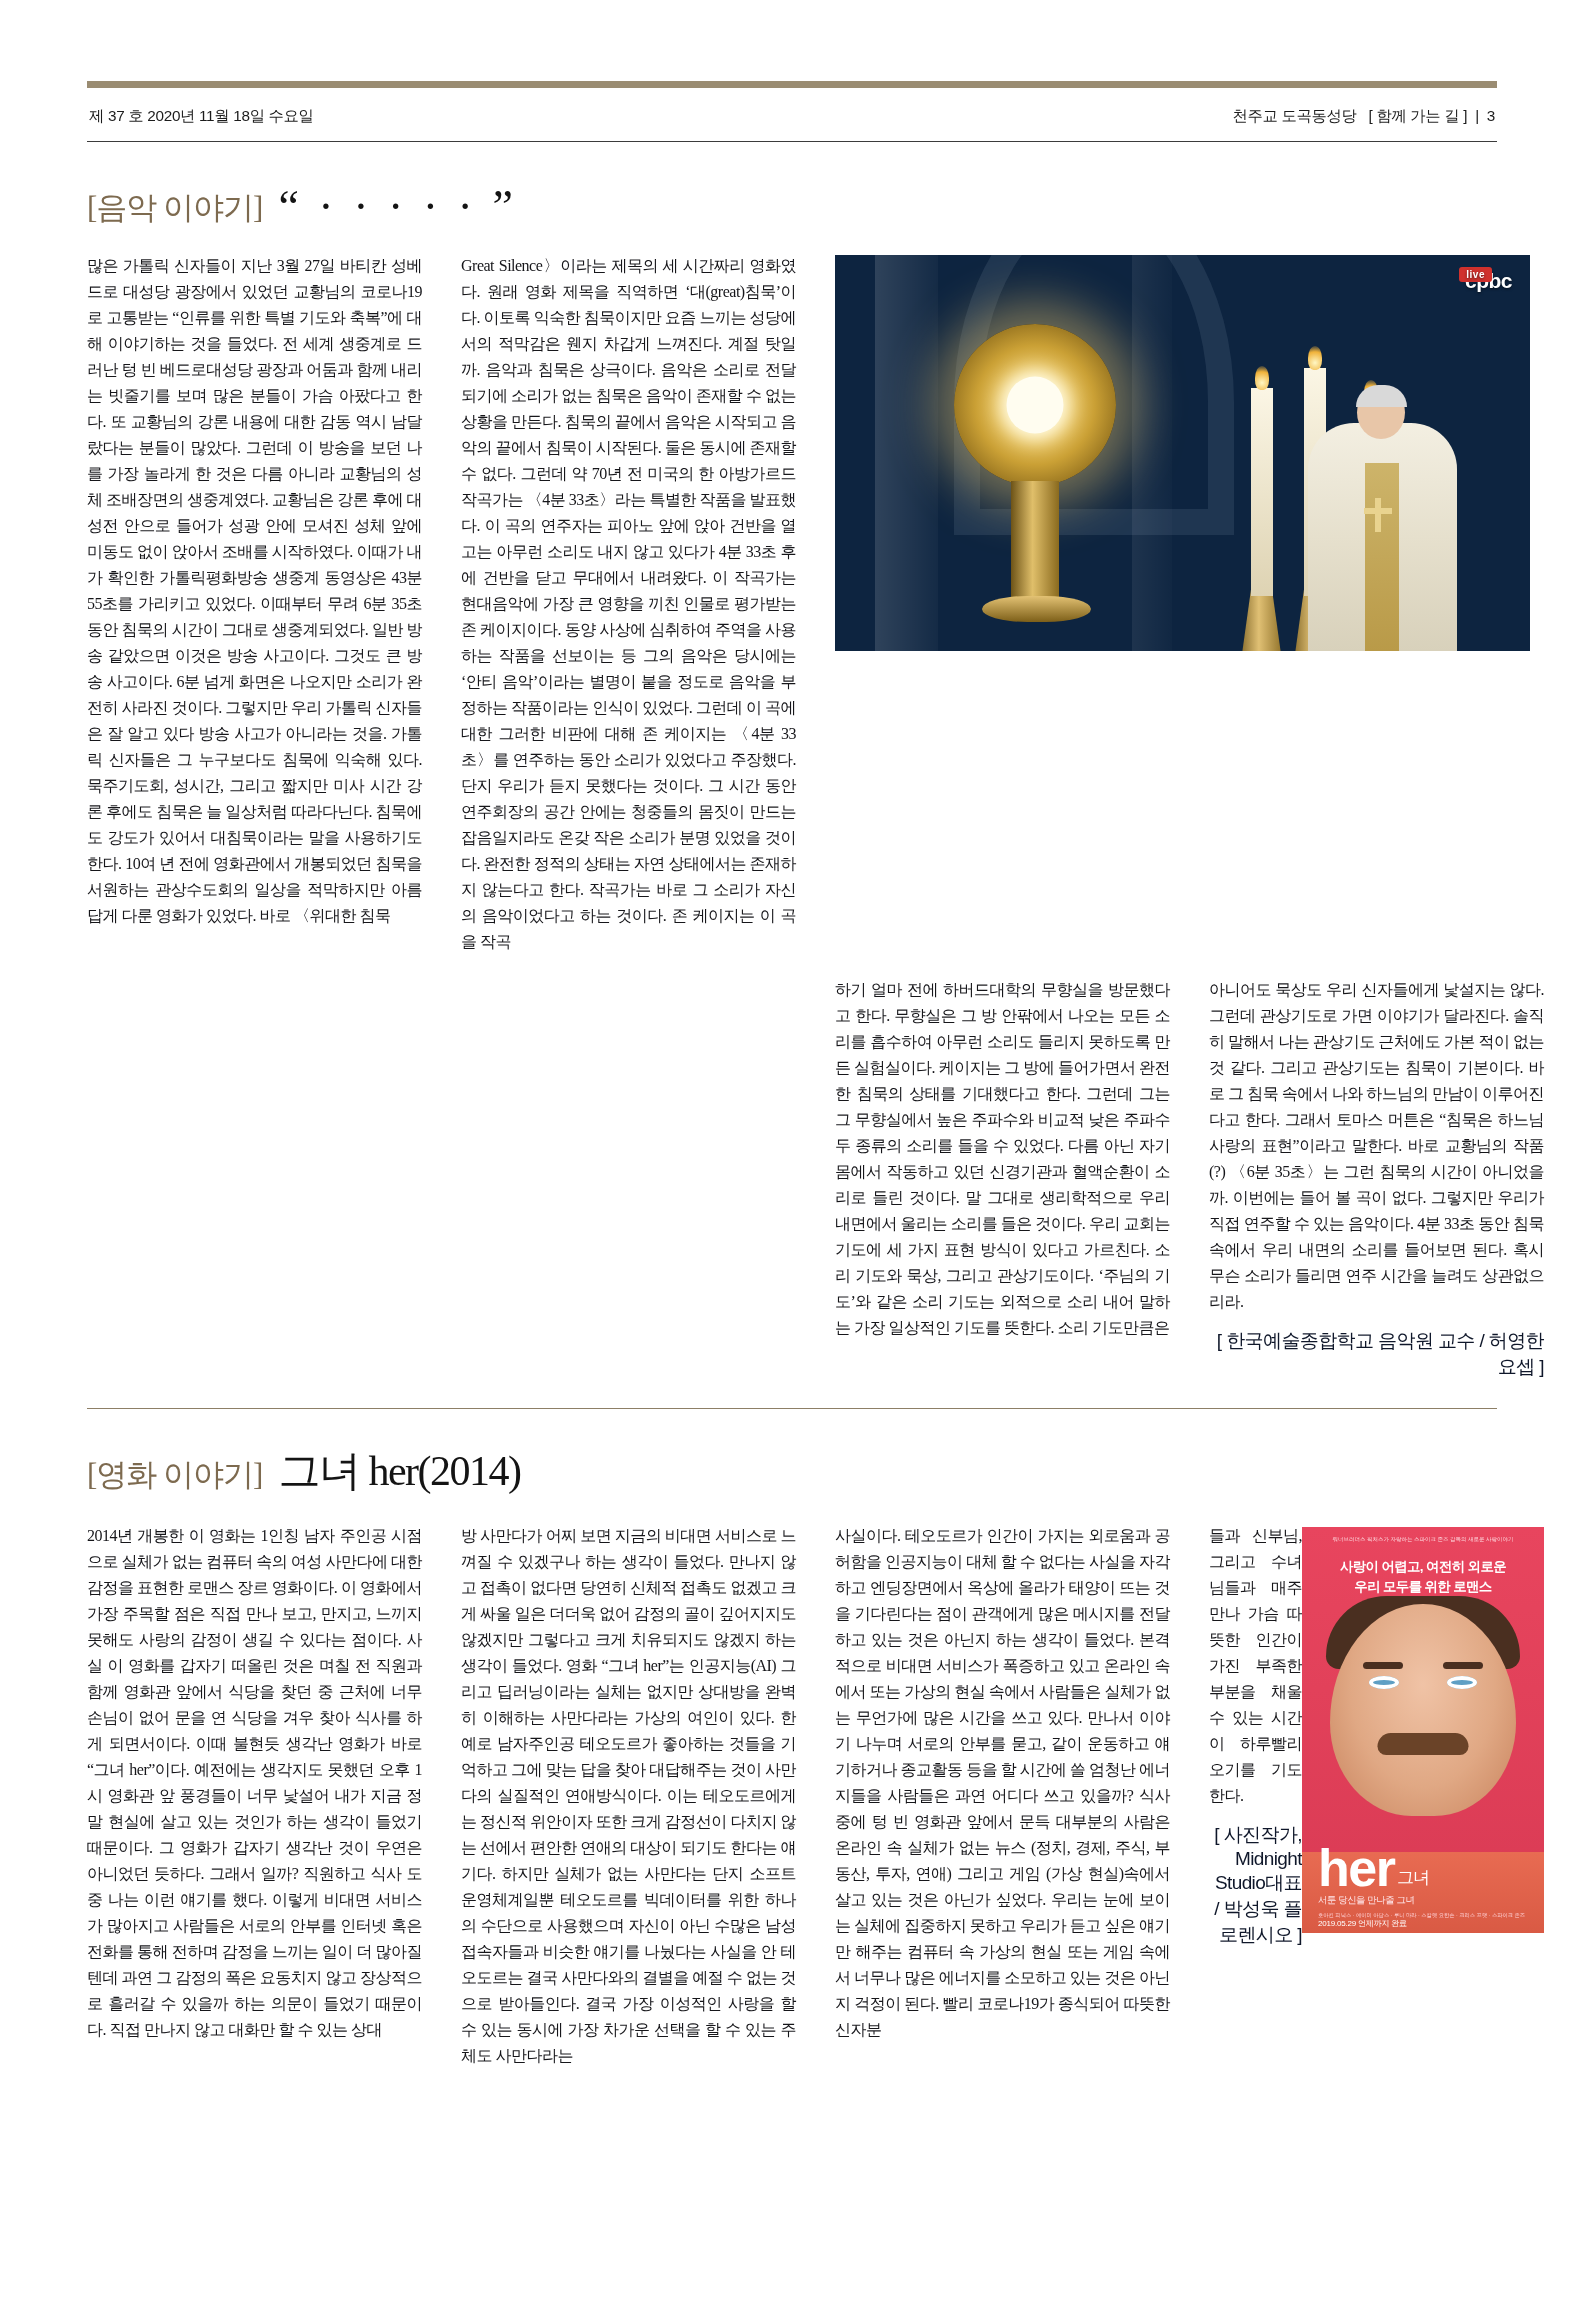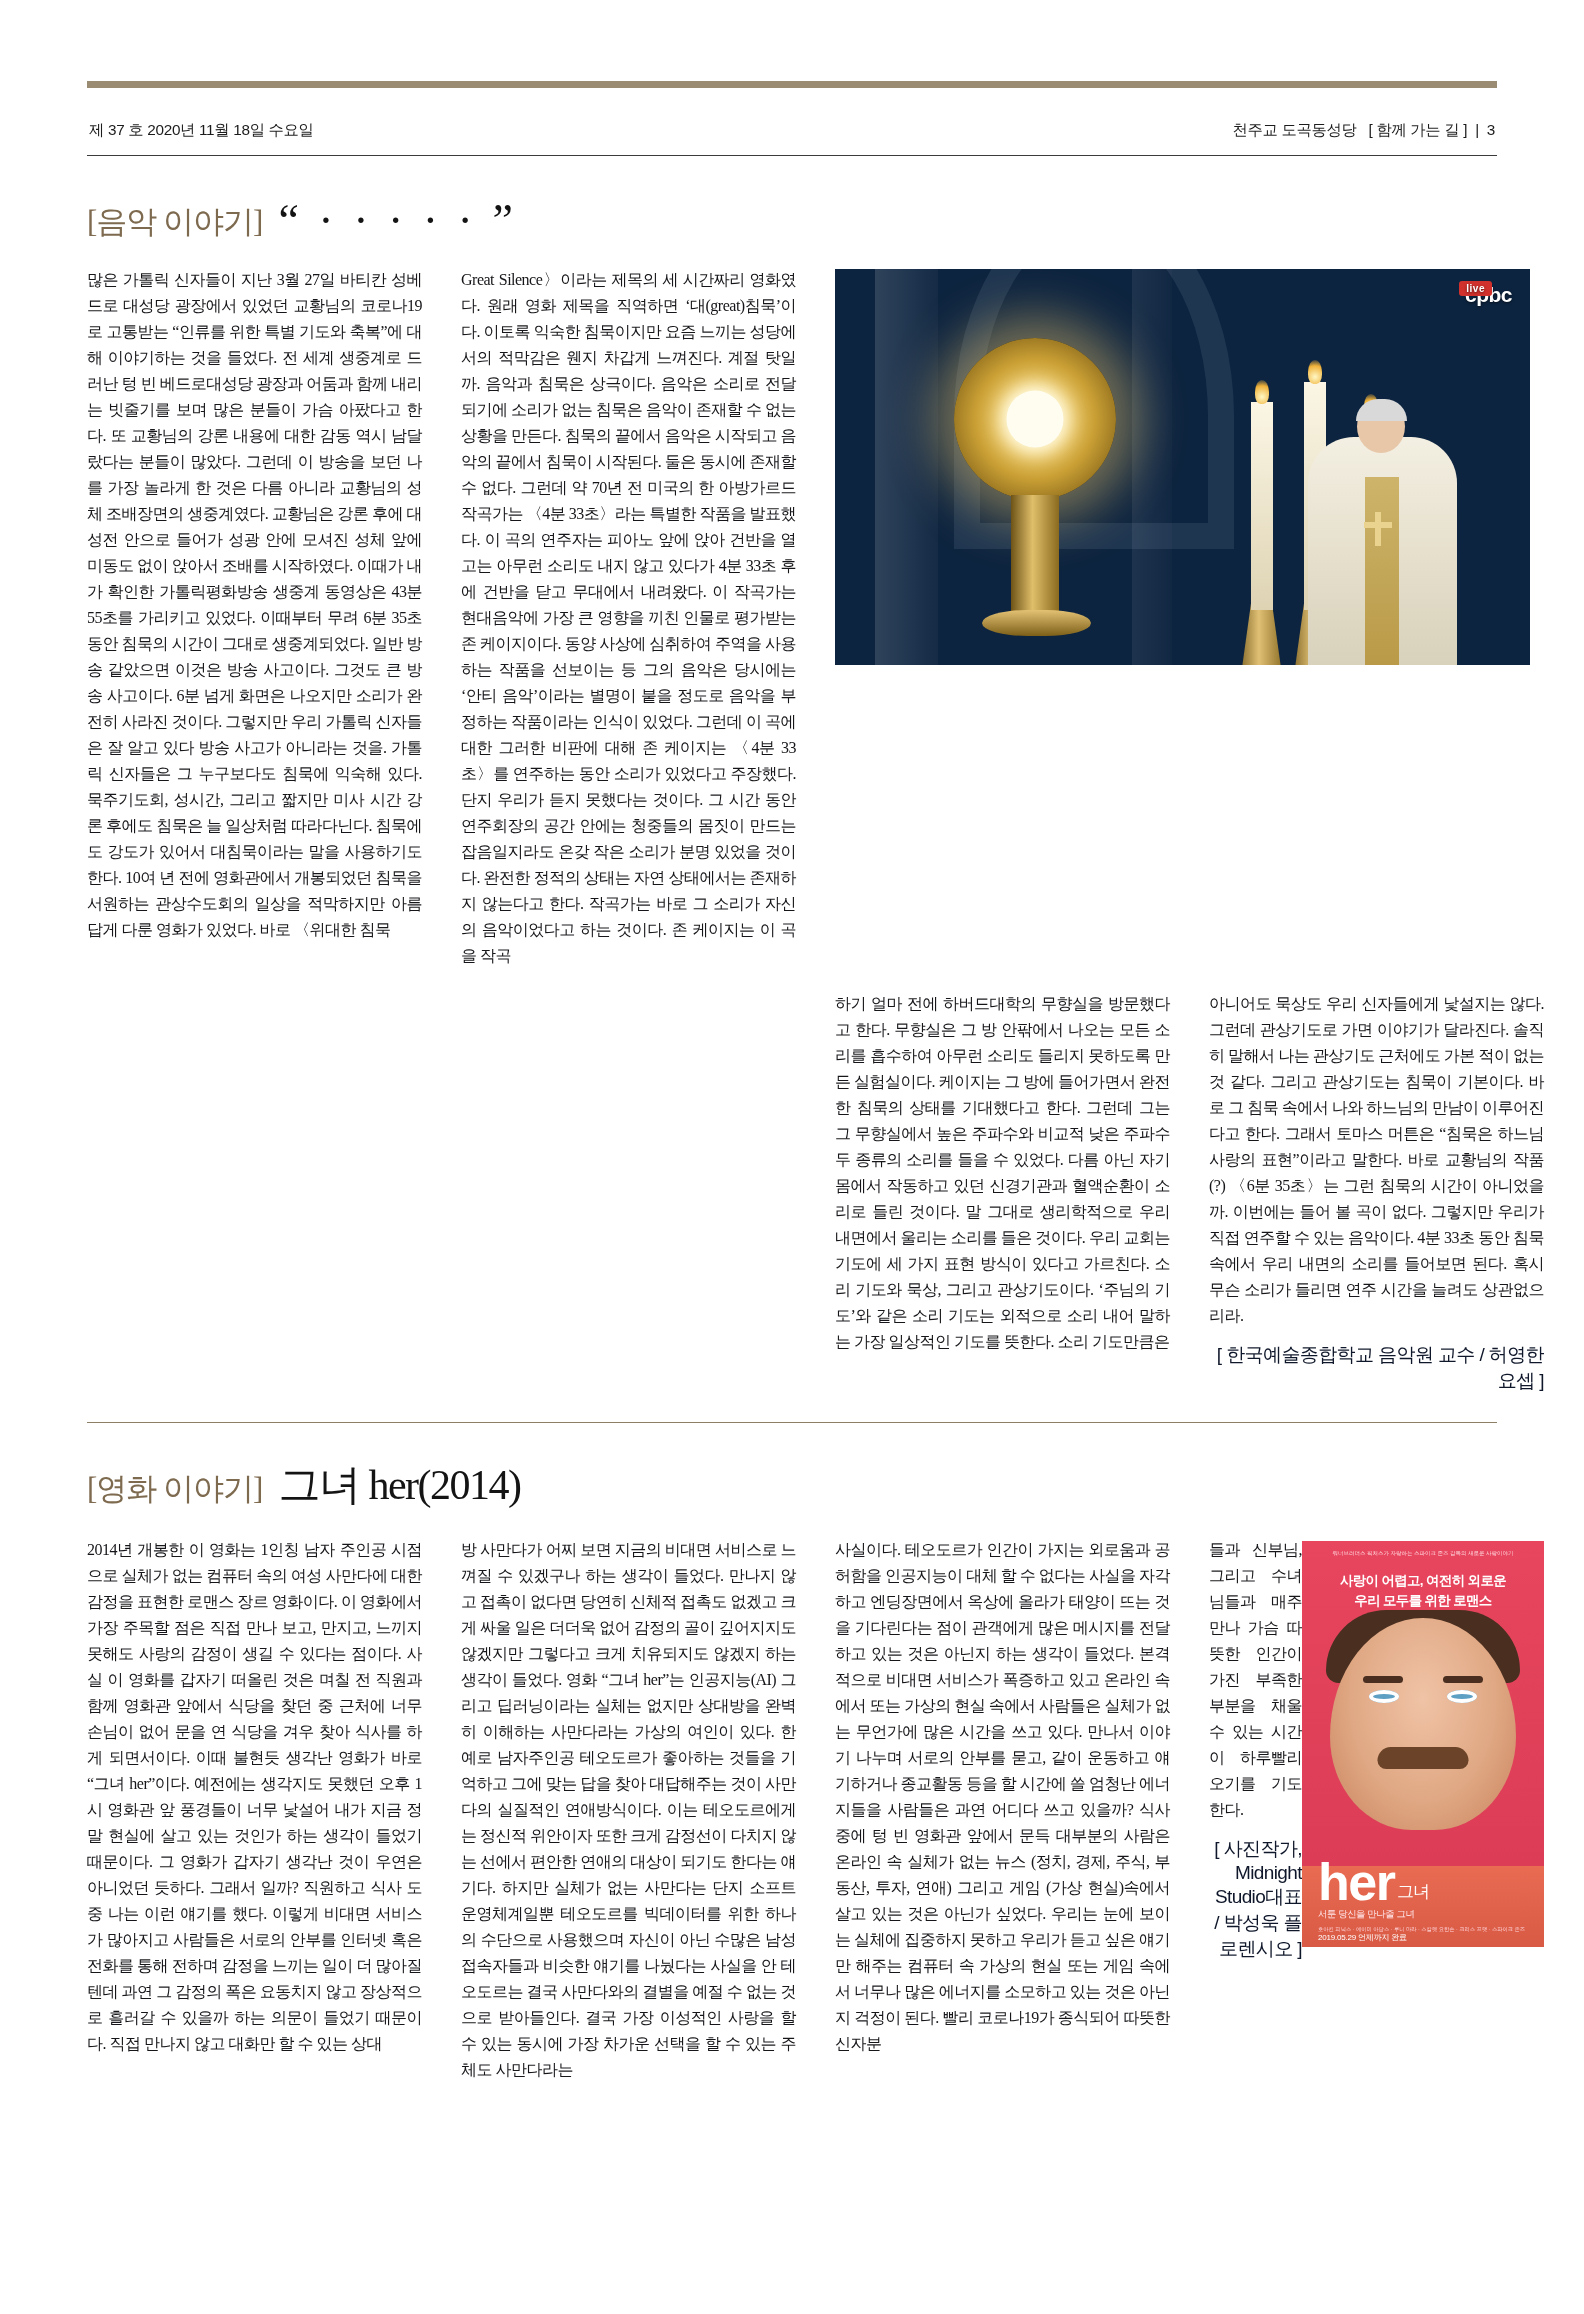--- a/index.html
+++ b/index.html
@@ -26,21 +26,21 @@
   
   .top-rule {
     height: 7px;
     background: #9a8c72;
     margin: 81px 0 0 0;
   }
   .masthead {
     display: flex;
     justify-content: space-between;
     align-items: flex-end;
-    padding: 32px 2px 14px 2px;
+    padding: 18px 2px 14px 2px;
     border-bottom: 1.5px solid #3b3b3b;
     font-family: "Liberation Sans", sans-serif;
     font-size: 15.3px;
     letter-spacing: -0.3px;
     color: #1c1c1c;
   }
   .masthead-left { white-space: nowrap; }
   .masthead-right { white-space: nowrap; }
   .masthead-right .sep { margin: 0 4px; }
 

